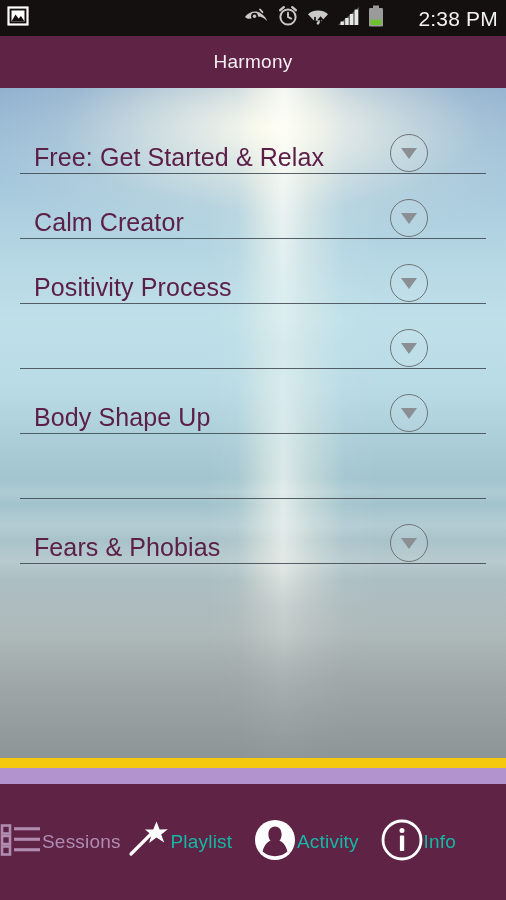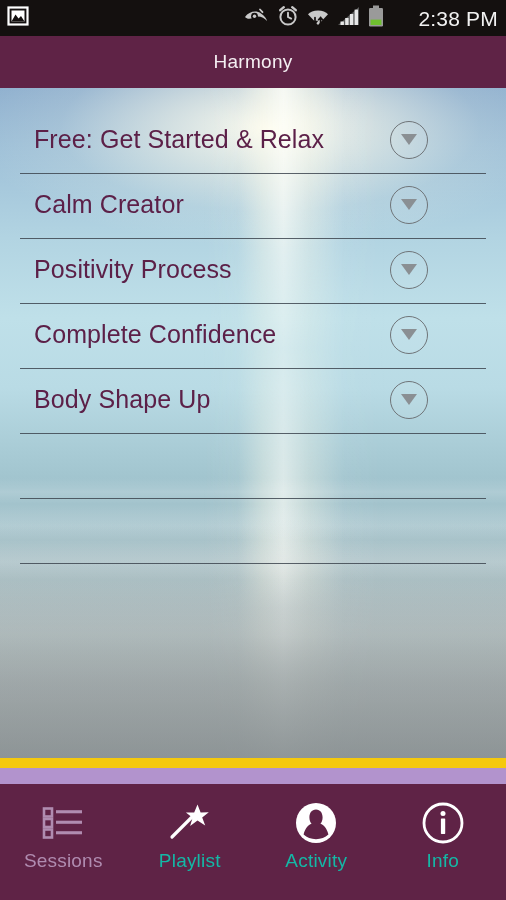--- a/index.html
+++ b/index.html
@@ -162,21 +162,21 @@
     top: 88px; left: 0;
     width: 506px;
     height: 670px;
   }
   .list-row {
     position: absolute;
     left: 0;
     width: 506px;
     height: 65px;
     display: flex;
-    align-items: center;
+    align-items: flex-end;
     cursor: pointer;
   }
   .row-label {
     margin-left: 34px;
     font-size: 25px;
     color: #5c2048;
     letter-spacing: 0.1px;
     white-space: nowrap;
   }
   .row-toggle {
@@ -223,23 +223,22 @@
     position: absolute;
     left: 0; top: 784px;
     width: 506px; height: 116px;
     background: #5f2346;
     display: flex;
     align-items: flex-start;
   }
   .nav-item {
     flex: 1;
     height: 112px;
-    padding-top: 16px;
-    display: flex;
-    flex-direction: column;
+    display: flex;
+    flex-direction: row;
     align-items: center;
     justify-content: flex-start;
     cursor: pointer;
   }
   .nav-icon {
     height: 46px;
     display: flex;
     align-items: center;
     justify-content: center;
   }
@@ -343,37 +342,42 @@
 
     <div class="list-row" style="top:149px">
       <span class="row-label">Positivity Process</span>
       <span class="row-toggle">
           <i class="tri"></i>
         </span>
     </div>
     <div class="row-divider" style="top:215px"></div>
 
     <div class="list-row" style="top:214px">
-      <span class="row-label">Complete Confidence</span>
       <span class="row-toggle">
           <i class="tri"></i>
         </span>
     </div>
     <div class="row-divider" style="top:280px"></div>
 
     <div class="list-row" style="top:279px">
       <span class="row-label">Body Shape Up</span>
       <span class="row-toggle">
           <i class="tri"></i>
         </span>
     </div>
     <div class="row-divider" style="top:345px"></div>
 
     <div class="row-divider" style="top:410px"></div>
 
+    <div class="list-row" style="top:409px">
+      <span class="row-label">Fears &amp; Phobias</span>
+      <span class="row-toggle">
+          <i class="tri"></i>
+        </span>
+    </div>
     <div class="row-divider" style="top:475px"></div>
 
   </div>
 
   <div id="stripe-gold"></div>
   <div id="stripe-lilac"></div>
 
   <div id="bottom-nav">
 
     <div class="nav-item dim">

